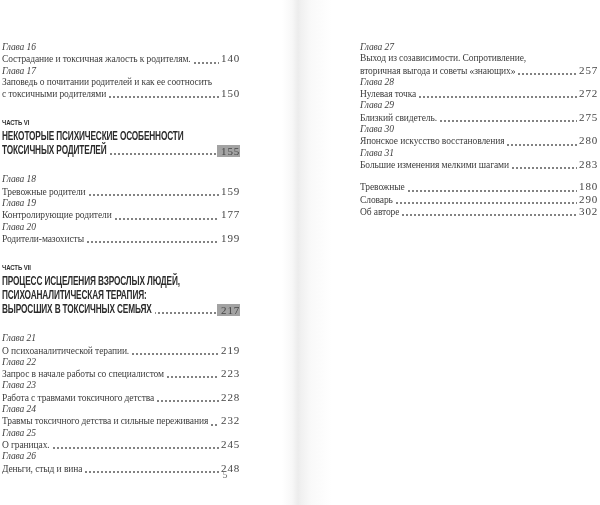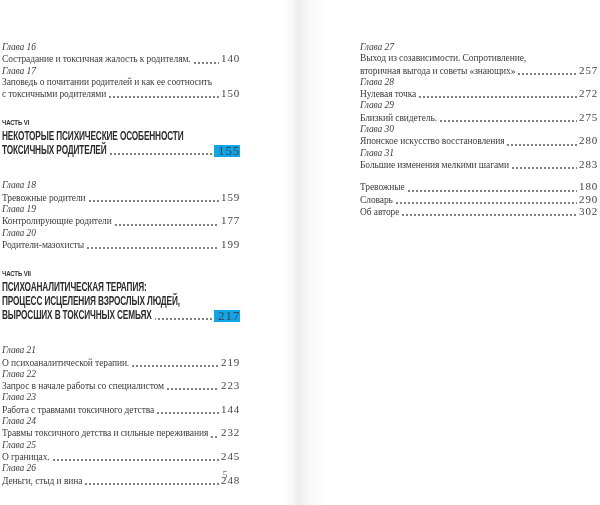--- a/index.html
+++ b/index.html
@@ -54,24 +54,24 @@
     background:#ffffff; padding-right:5px;
     transform:scaleX(0.66); transform-origin:left bottom;
   }
   .pt-dots {
     position:absolute; left:0; right:2px; bottom:2px; height:2px;
     background-image:radial-gradient(circle at 1px 1px, #828282 0.8px, rgba(0,0,0,0) 1px);
     background-size:4px 2px; background-repeat:repeat-x;
   }
   .pt-num {
     position:absolute; right:0; bottom:0; z-index:1;
-    font-family:"Liberation Serif", serif; font-size:13px; line-height:12px;
-    letter-spacing:0.8px; color:#444; background:#0ea5e9; padding-left:4px;
-  }
-  .gap-chapters { margin-top:23px; }
+    font-family:"Liberation Serif", serif; font-size:11px; line-height:12px;
+    letter-spacing:0.8px; color:#444; background:#a3a3a3; padding-left:4px;
+  }
+  .gap-chapters { margin-top:17px; }
   .gap-back { margin-top:10px; }
 
   .folio {
     position:absolute; left:218px; top:469px; width:14px; text-align:center;
     font-size:10px; color:#6e6e6e;
   }
 </style>
 </head>
 <body>
 
@@ -123,24 +123,24 @@
       <div class="row">
         <span class="t">Родители-мазохисты</span>
         <span class="dots"></span>
         <span class="n">199</span>
       </div>
     </div>
 
     <div class="part">
       <div class="part-label">ЧАСТЬ VII</div>
       <div class="pt-line">
+        <span class="pt-text">ПРОЦЕСС ИСЦЕЛЕНИЯ ВЗРОСЛЫХ ЛЮДЕЙ,</span>
+      </div>
+      <div class="pt-line">
         <span class="pt-text">ПСИХОАНАЛИТИЧЕСКАЯ ТЕРАПИЯ:</span>
-      </div>
-      <div class="pt-line">
-        <span class="pt-text">ПРОЦЕСС ИСЦЕЛЕНИЯ ВЗРОСЛЫХ ЛЮДЕЙ,</span>
       </div>
       <div class="pt-line">
         <span class="pt-dots"></span>
         <span class="pt-text">ВЫРОСШИХ В ТОКСИЧНЫХ СЕМЬЯХ</span>
         <span class="pt-num">217</span>
       </div>
     </div>
 
     <div class="gap-chapters">
       <div class="ch-label">Глава 21</div>
@@ -152,21 +152,21 @@
       <div class="ch-label">Глава 22</div>
       <div class="row">
         <span class="t">Запрос в начале работы со специалистом</span>
         <span class="dots"></span>
         <span class="n">223</span>
       </div>
       <div class="ch-label">Глава 23</div>
       <div class="row">
         <span class="t">Работа с травмами токсичного детства</span>
         <span class="dots"></span>
-        <span class="n">144</span>
+        <span class="n">228</span>
       </div>
       <div class="ch-label">Глава 24</div>
       <div class="row">
         <span class="t">Травмы токсичного детства и сильные переживания</span>
         <span class="dots"></span>
         <span class="n">232</span>
       </div>
       <div class="ch-label">Глава 25</div>
       <div class="row">
         <span class="t">О границах.</span>

